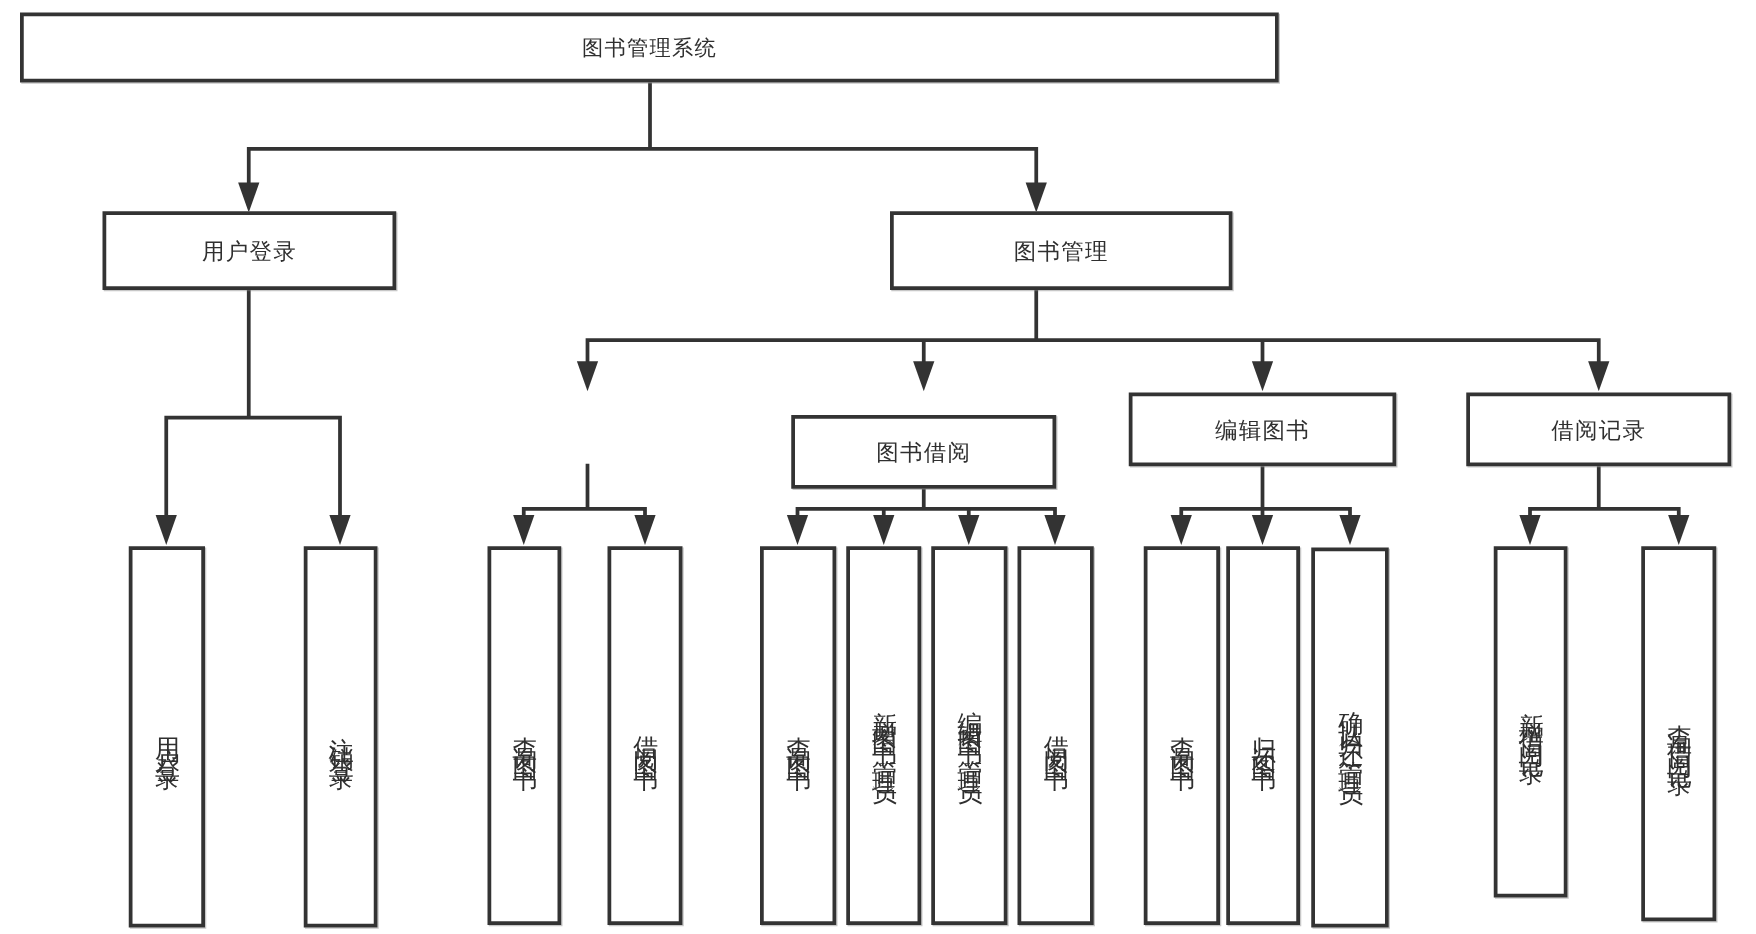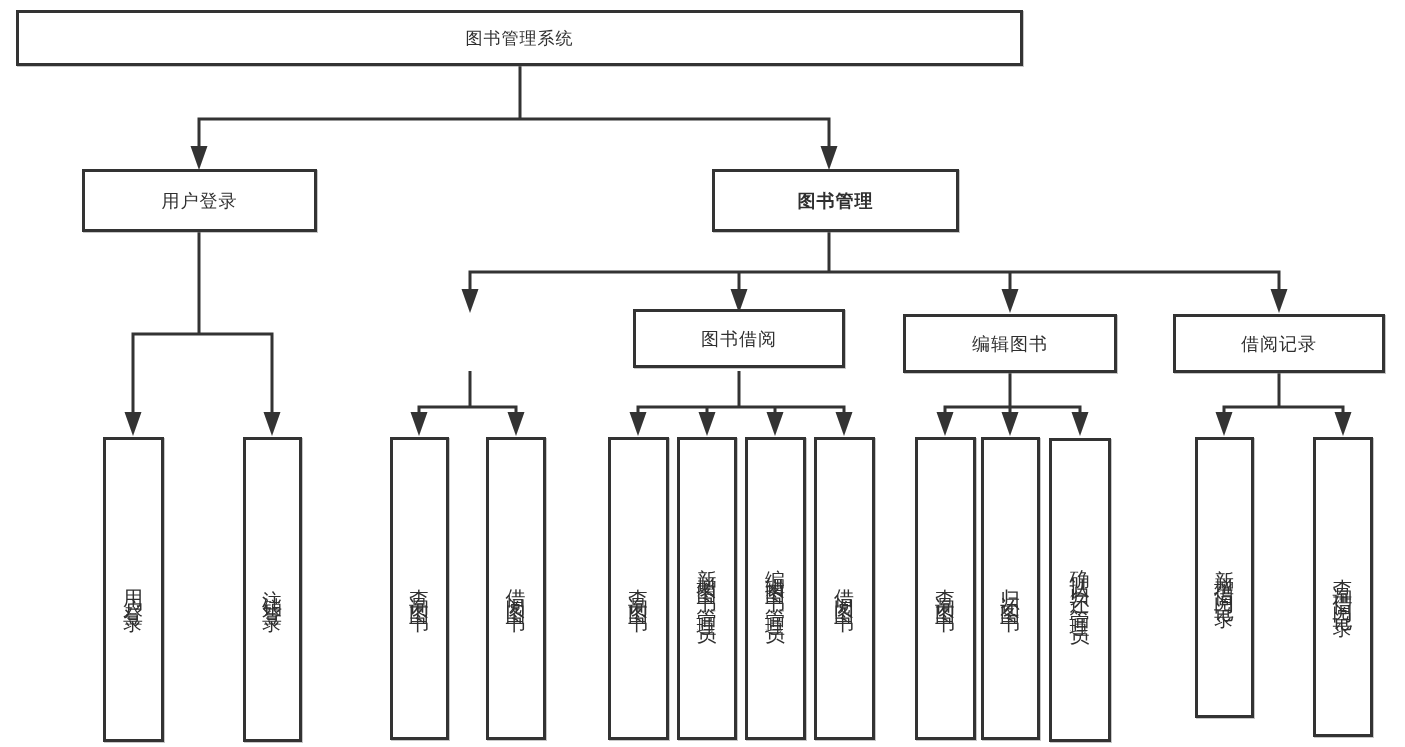--- a/index.html
+++ b/index.html
@@ -114,25 +114,25 @@
     </g>
   </svg>
 
   <div class="node rootnode" style="left:16px; top:10px; width:1007px; height:56px;">
     <span>图书管理系统</span>
   </div>
 
   <div class="node hnode" style="left:82px; top:169px; width:235px; height:63px;">
     <span>用户登录</span>
   </div>
-  <div class="node hnode" style="left:712px; top:169px; width:247px; height:63px;font-weight:bold;">
+  <div class="node hnode" style="left:712px; top:169px; width:274px; height:63px;">
     <span>图书管理</span>
   </div>
 
-  <div class="node hnode" style="left:633px; top:309px; width:212px; height:59px;">
+  <div class="node hnode" style="left:633px; top:332px; width:212px; height:59px;">
     <span>图书借阅</span>
   </div>
   <div class="node hnode" style="left:903px; top:314px; width:214px; height:59px;">
     <span>编辑图书</span>
   </div>
   <div class="node hnode" style="left:1173px; top:314px; width:212px; height:59px;">
     <span>借阅记录</span>
   </div>
 
   <div class="node vnode" style="left:103px; top:437px; width:61px; height:305px;">

